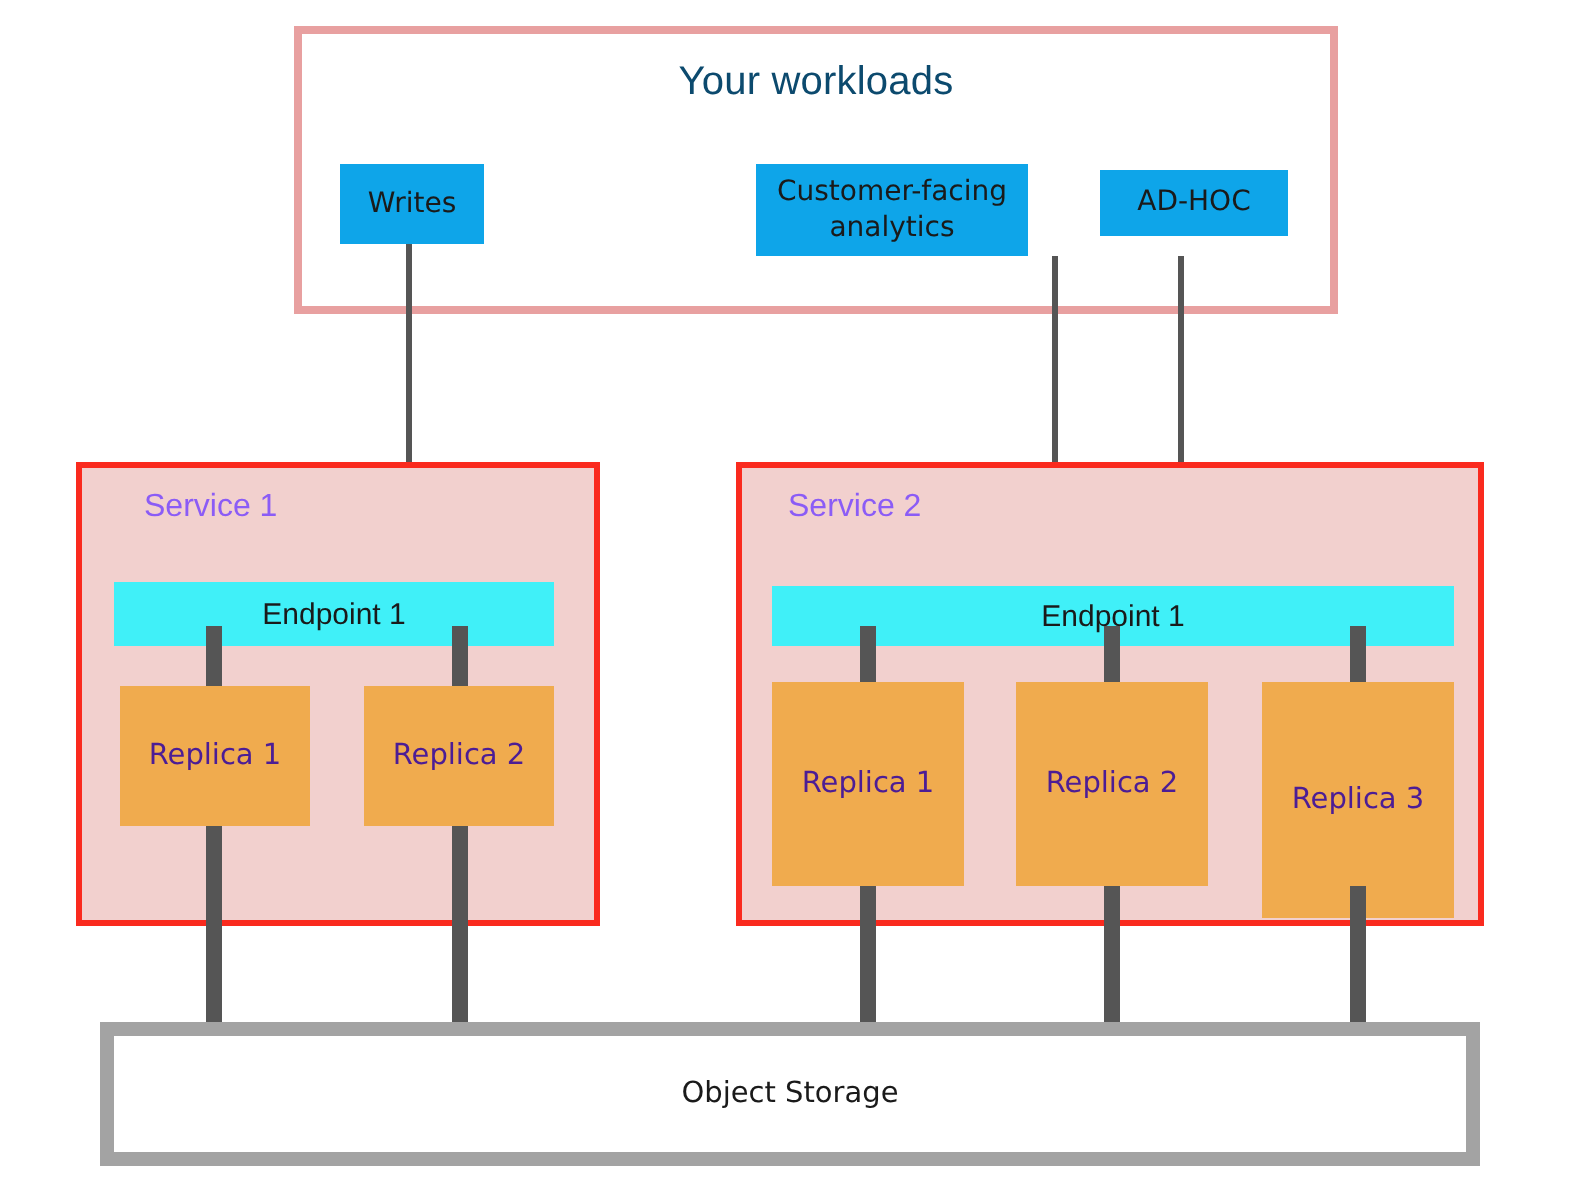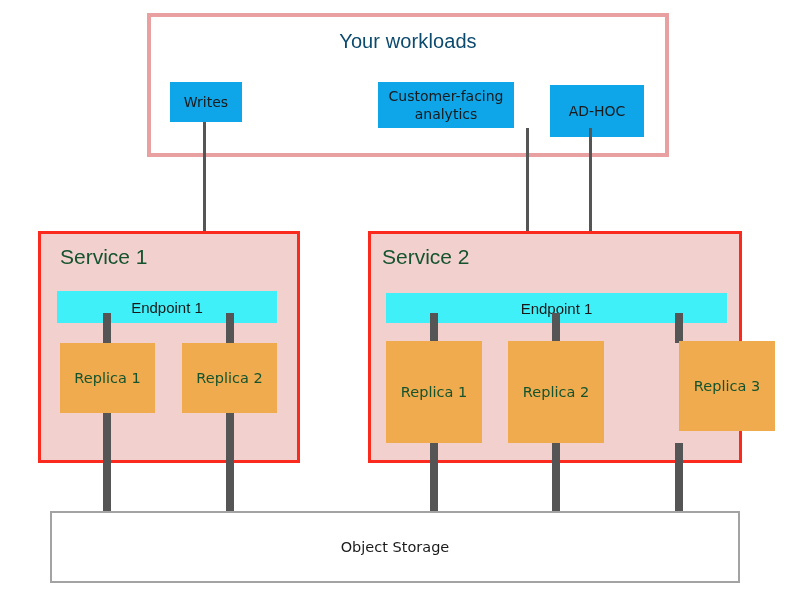--- a/index.html
+++ b/index.html
@@ -44,33 +44,34 @@
     font-size: 14px;
     display: flex;
     align-items: center;
     justify-content: center;
     text-align: center;
     line-height: 1.3;
     padding: 0 6px;
   }
   .chip-writes  { left: 170px; top: 82px; width: 72px;  height: 40px; }
   .chip-cfa     { left: 378px; top: 82px; width: 136px; height: 46px; }
-  .chip-adhoc   { left: 550px; top: 85px; width: 94px;  height: 52px; }
+  .chip-adhoc   { left: 550px; top: 85px; width: 94px;  height: 33px; }
 
   
   .service-box {
     border: 3px solid #fa2a1e;
     background: #f2d0ce;
   }
   .svc1 { left: 38px;  top: 231px; width: 262px; height: 232px; }
   .svc2 { left: 368px; top: 231px; width: 374px; height: 232px; }
   .service-label {
-    font-size: 21px;
-    color: #14532d;
+    font-size: 16px;
+    color: #8b5cf6;
     font-family: "Liberation Sans", sans-serif;
+    margin-left: 12px;
   }
   .svc1-label { left: 60px;  top: 245px; }
   .svc2-label { left: 382px; top: 245px; }
 
   
   .endpoint {
     background: #40f0f8;
     color: #1a1a1a;
     font-size: 15px;
     display: flex;
@@ -78,31 +79,31 @@
     justify-content: center;
     font-family: "Liberation Sans", sans-serif;
     margin-top: 10px;
   }
   .ep1 { left: 57px;  top: 281px; width: 220px; height: 32px; }
   .ep2 { left: 386px; top: 283px; width: 341px; height: 30px; }
 
   
   .replica {
     background: #f0ab4e;
-    color: #14532d;
+    color: #4c1d95;
     font-size: 14.5px;
     display: flex;
     align-items: center;
     justify-content: center;
   }
   .s1r1 { left: 60px;  top: 343px; width: 95px; height: 70px; }
   .s1r2 { left: 182px; top: 343px; width: 95px; height: 70px; }
   .s2r1 { left: 386px; top: 341px; width: 96px; height: 102px; }
   .s2r2 { left: 508px; top: 341px; width: 96px; height: 102px; }
-  .s2r3 { left: 631px; top: 341px; width: 96px; height: 90px; margin-left: 48px; }
+  .s2r3 { left: 631px; top: 341px; width: 96px; height: 118px; }
 
   
   .conn {
     background: #555555;
     width: 8px;
   }
 
   
   .arrow-line {
     background: #555555;
@@ -112,21 +113,21 @@
     width: 0; height: 0;
     border-left: 8px solid transparent;
     border-right: 8px solid transparent;
     border-top: 14px solid #555555;
   }
 
   
   .storage-box {
     left: 50px; top: 511px;
     width: 690px; height: 72px;
-    border: 2px solid #a3a3a3;
+    border: 7px solid #a3a3a3;
     background: #ffffff;
     display: flex;
     align-items: center;
     justify-content: center;
     font-size: 14.5px;
     color: #1a1a1a;
   }
 </style>
 </head>
 <body>

